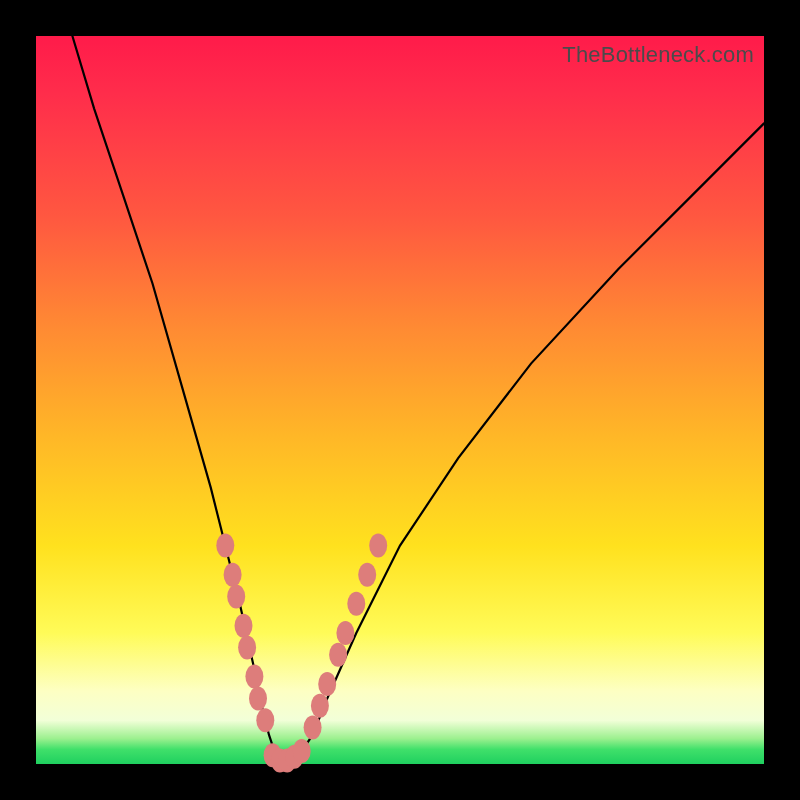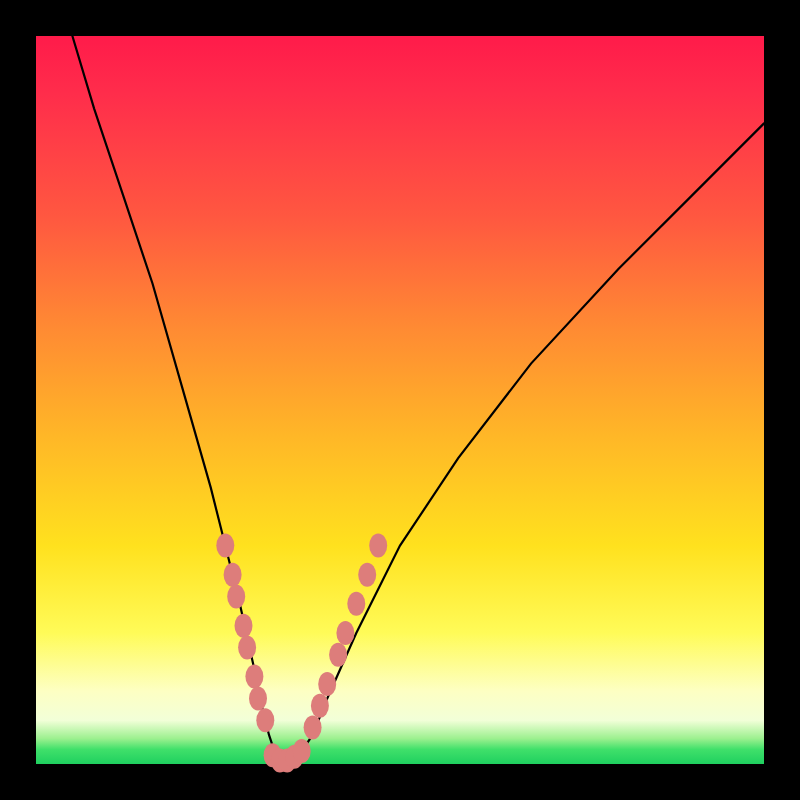--- a/index.html
+++ b/index.html
@@ -70,20 +70,21 @@
     fill: #dd7d7b;
     stroke: none;
   }
 </style>
 </head>
 <body>
 
 <div class="frame">
   <div class="plot">
 
+    <div class="watermark">TheBottleneck.com</div>
 
     <svg class="curve" viewBox="0 0 728 728">
       <path id="curvePath" class="curve-path" d="M36.4 0.0 L58.2 72.8 L87.4 160.2 L116.5 247.5 L145.6 349.4 L174.7 451.4 L189.3 509.6 L203.8 567.8 L218.4 633.4 L225.7 669.8 L233.0 698.9 L240.2 720.7 L247.5 728.0 L254.8 728.0 L262.1 720.7 L276.6 698.9 L291.2 662.5 L320.3 597.0 L364.0 509.6 L422.2 422.2 L495.0 327.6 L582.4 233.0 L669.8 145.6 L728.0 87.4"></path>
       <g id="beads">
           <ellipse class="bead" cx="189.3" cy="509.6" rx="9" ry="12"></ellipse>
           <ellipse class="bead" cx="196.6" cy="538.7" rx="9" ry="12"></ellipse>
           <ellipse class="bead" cx="200.2" cy="560.6" rx="9" ry="12"></ellipse>
           <ellipse class="bead" cx="207.5" cy="589.7" rx="9" ry="12"></ellipse>
           <ellipse class="bead" cx="211.1" cy="611.5" rx="9" ry="12"></ellipse>
           <ellipse class="bead" cx="218.4" cy="640.6" rx="9" ry="12"></ellipse>

